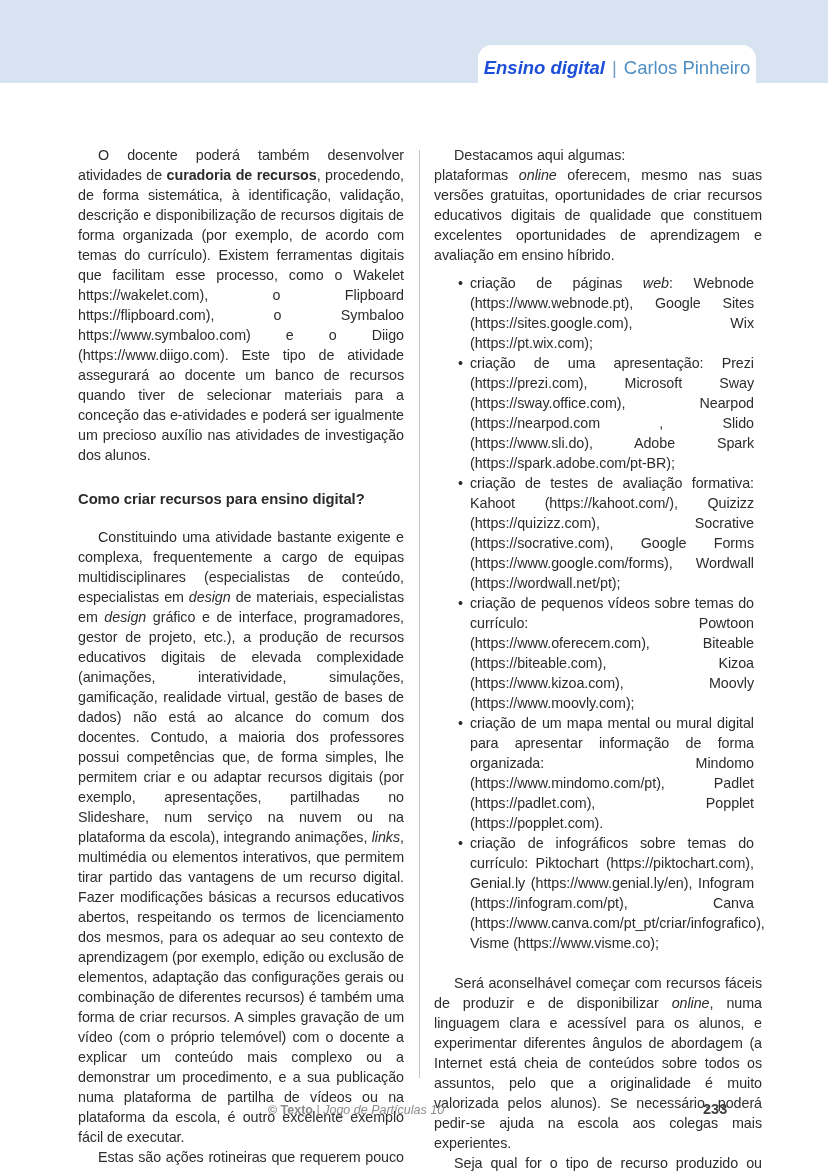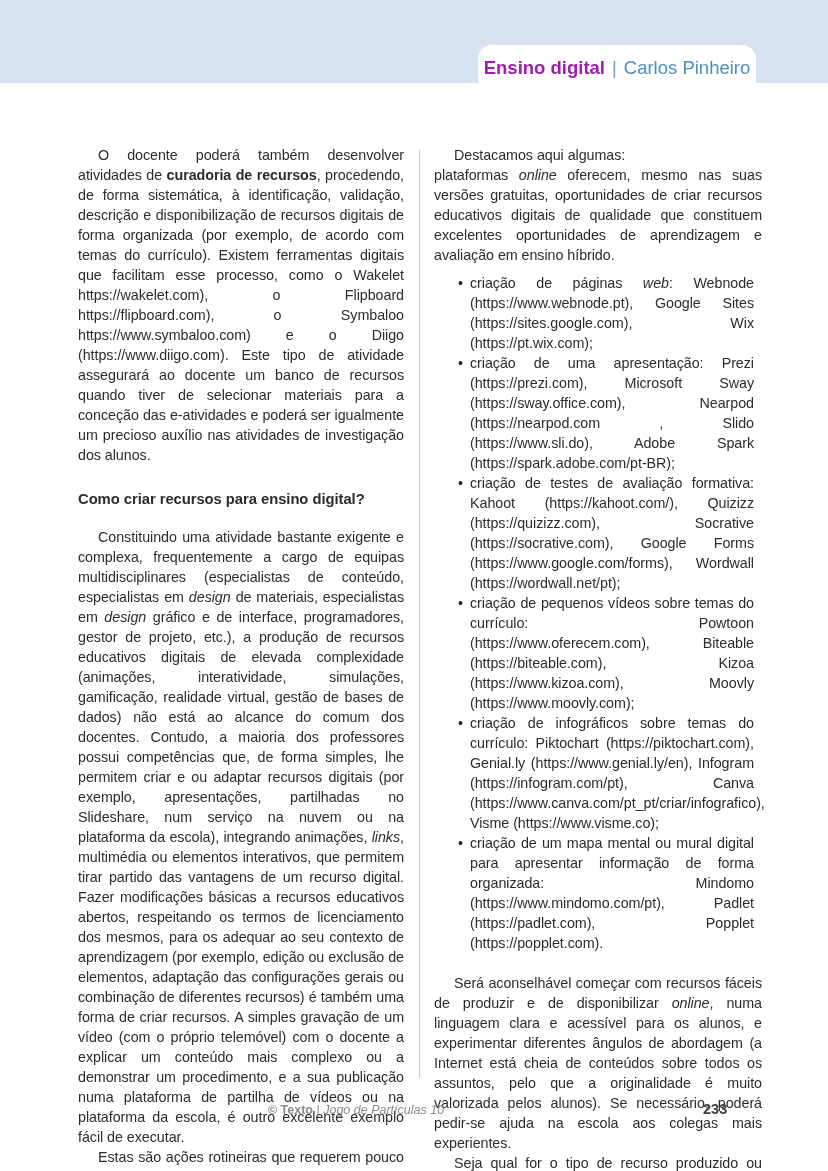--- a/index.html
+++ b/index.html
@@ -21,21 +21,21 @@
     position:absolute;top:45px;left:478px;
     width:278px;height:48px;
     background:#ffffff;
     border-radius:14px 14px 0 0;
     display:flex;align-items:flex-start;justify-content:center;
     padding-top:12px;box-sizing:border-box;
     gap:7px;
     font-size:18.5px;line-height:22px;
     white-space:nowrap;
   }
-  .tab-title{color:#a21caf;font-weight:bold;}
+  .tab-title{color:#1d4ed8;font-weight:bold;font-style:italic;}
   .tab-sep{color:#6f9fc9;font-weight:300;}
   .tab-author{color:#4e8ec2;text-align:center;}
   
   .col{
     position:absolute;top:145px;
     font-size:14.3px;line-height:20px;
     text-align:justify;
     letter-spacing:-0.05px;
   }
   .col-left{left:78px;width:326px;}
@@ -101,22 +101,22 @@
   <div class="divider"></div>
 
   <div class="col col-right">
     <p class="para indent"><span>Destacamos aqui algumas:</span></p>
     <p class="para"><span>plataformas </span><span class="i">online</span><span> oferecem, mesmo nas suas versões gratuitas, oportunidades de criar recursos educativos digitais de qualidade que constituem excelentes oportunidades de aprendizagem e avaliação em ensino híbrido.</span></p>
     <ul class="bullets">
       <li><span><span>criação de páginas </span><span class="i">web</span><span>: Webnode (https://www.webnode.pt), Google Sites (https://sites.google.com), Wix (https://pt.wix.com);</span></span></li>
       <li><span><span>criação de uma apresentação: Prezi (https://prezi.com), Microsoft Sway (https://sway.office.com), Nearpod (https://nearpod.com , Slido (https://www.sli.do), Adobe Spark (https://spark.adobe.com/pt-BR);</span></span></li>
       <li><span><span>criação de testes de avaliação formativa: Kahoot (https://kahoot.com/), Quizizz (https://quizizz.com), Socrative (https://socrative.com), Google Forms (https://www.google.com/forms), Wordwall (https://wordwall.net/pt);</span></span></li>
       <li><span><span>criação de pequenos vídeos sobre temas do currículo: Powtoon (https://www.oferecem.com), Biteable (https://biteable.com), Kizoa (https://www.kizoa.com), Moovly (https://www.moovly.com);</span></span></li>
+      <li><span><span>criação de um mapa mental ou mural digital para apresentar informação de forma organizada: Mindomo (https://www.mindomo.com/pt), Padlet (https://padlet.com), Popplet (https://popplet.com).</span></span></li>
       <li><span><span>criação de infográficos sobre temas do currículo: Piktochart (https://piktochart.com), Genial.ly (https://www.genial.ly/en), Infogram (https://infogram.com/pt), Canva (https://www.canva.com/pt_pt/criar/infografico), Visme (https://www.visme.co);</span></span></li>
-      <li><span><span>criação de um mapa mental ou mural digital para apresentar informação de forma organizada: Mindomo (https://www.mindomo.com/pt), Padlet (https://padlet.com), Popplet (https://popplet.com).</span></span></li>
     </ul>
     <p class="para indent gap-top"><span>Será aconselhável começar com recursos fáceis de produzir e de disponibilizar </span><span class="i">online</span><span>, numa linguagem clara e acessível para os alunos, e experimentar diferentes ângulos de abordagem (a Internet está cheia de conteúdos sobre todos os assuntos, pelo que a originalidade é muito valorizada pelos alunos). Se necessário, poderá pedir-se ajuda na escola aos colegas mais experientes.</span></p>
     <p class="para indent"><span>Seja qual for o tipo de recurso produzido ou adaptado, é essencial o respeito pelos direitos de autor (os direitos de autor têm exceções para finalidades educativas, mas deverão respeitar-se essas</span></p>
   </div>
 
   <div class="footer-center">
     <span class="fc-bold">© Texto</span>
     <span>|</span>
     <span class="fc-italic">Jogo de Partículas 10</span>
   </div>

